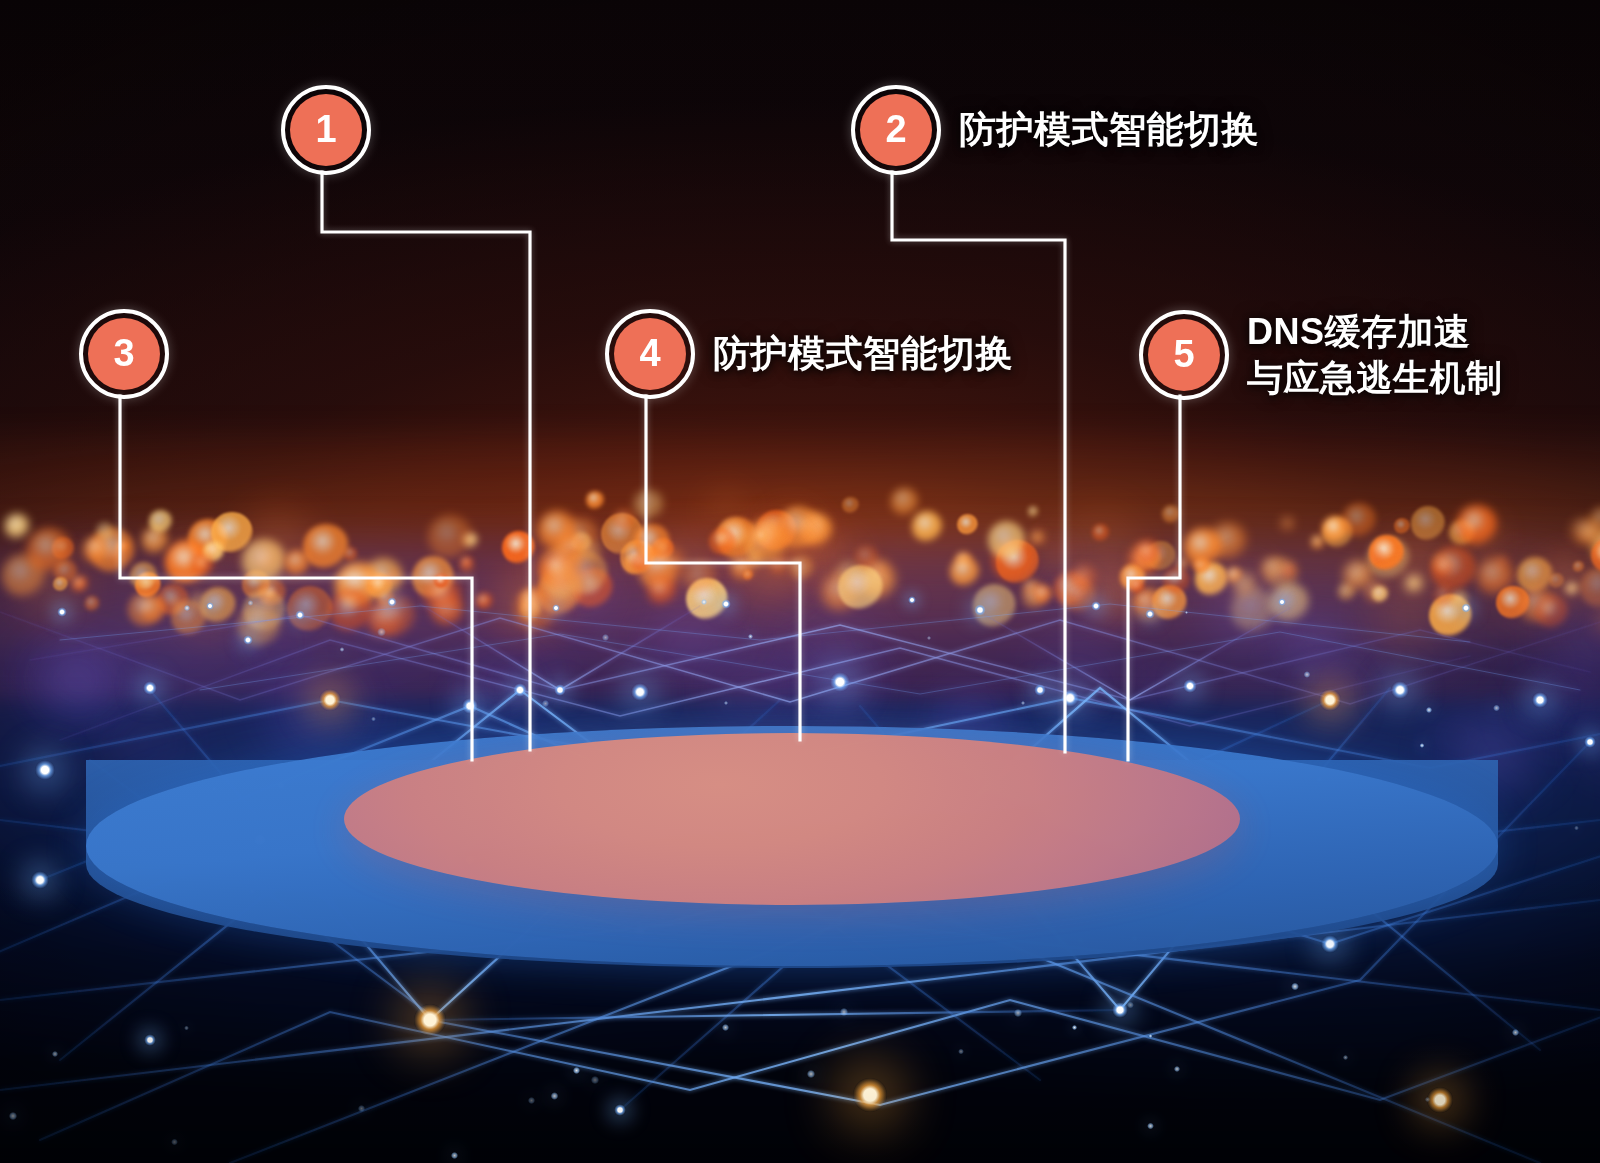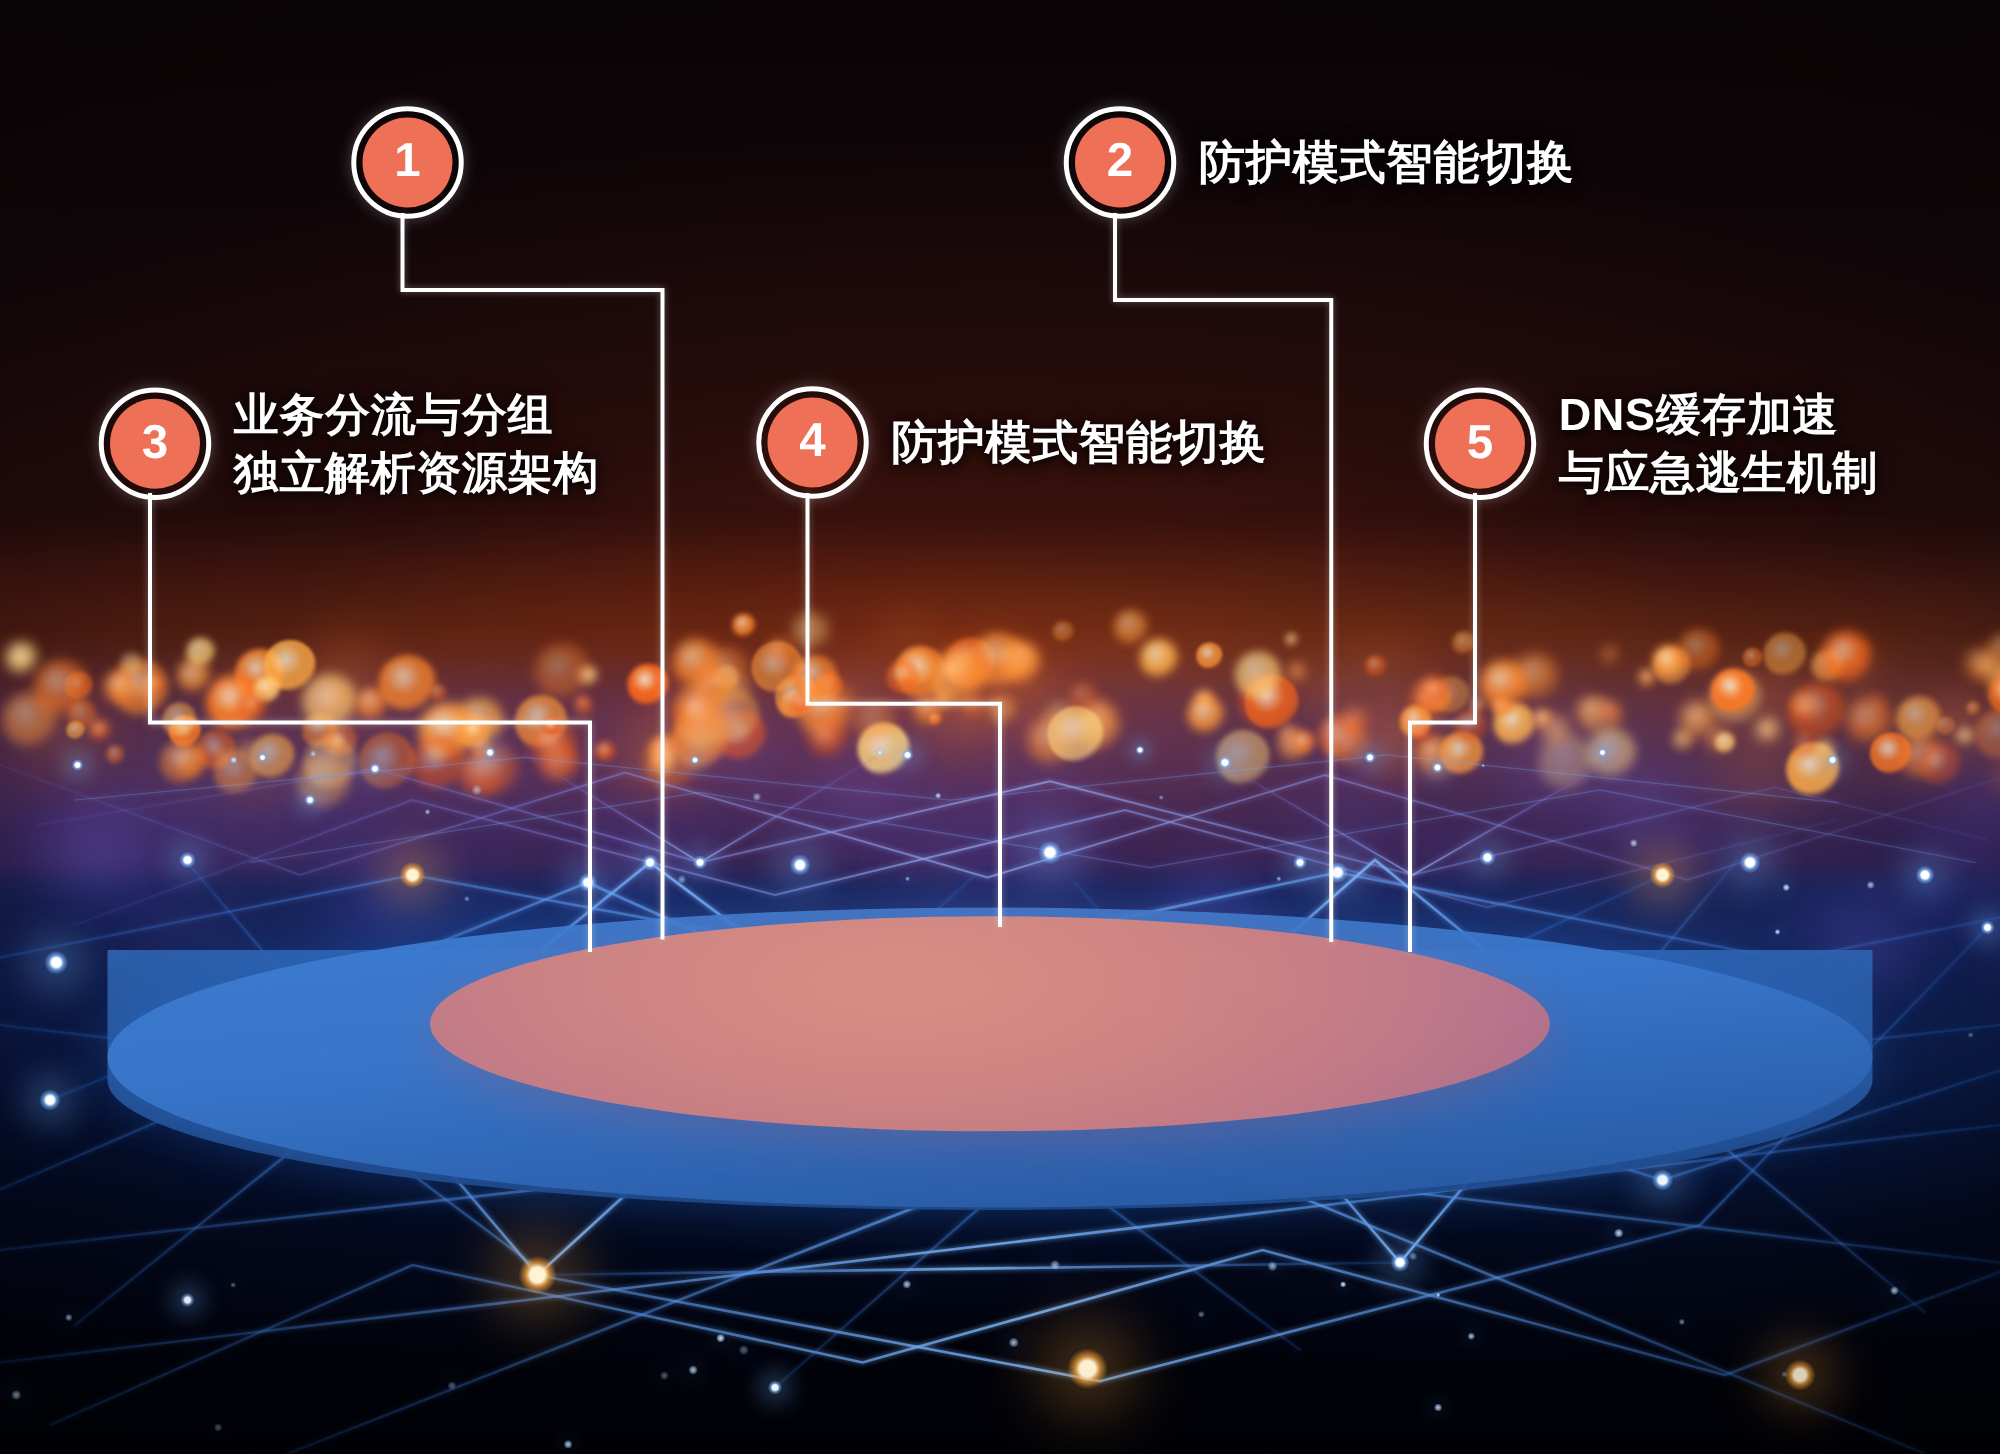--- a/index.html
+++ b/index.html
@@ -580,22 +580,20 @@
     <div class="badge">
       <span>2</span>
     </div>
     <div class="callout-label">防护模式智能切换</div>
   </div>
 
   <div class="callout" style="left:79px;top:309px;">
     <div class="badge">
       <span>3</span>
     </div>
-    <div class="callout-label two">业务分流与分组
-独立解析资源架构</div>
   </div>
 
   <div class="callout" style="left:605px;top:309px;">
     <div class="badge">
       <span>4</span>
     </div>
     <div class="callout-label">防护模式智能切换</div>
   </div>
 
   <div class="callout" style="left:1139px;top:309px;">

